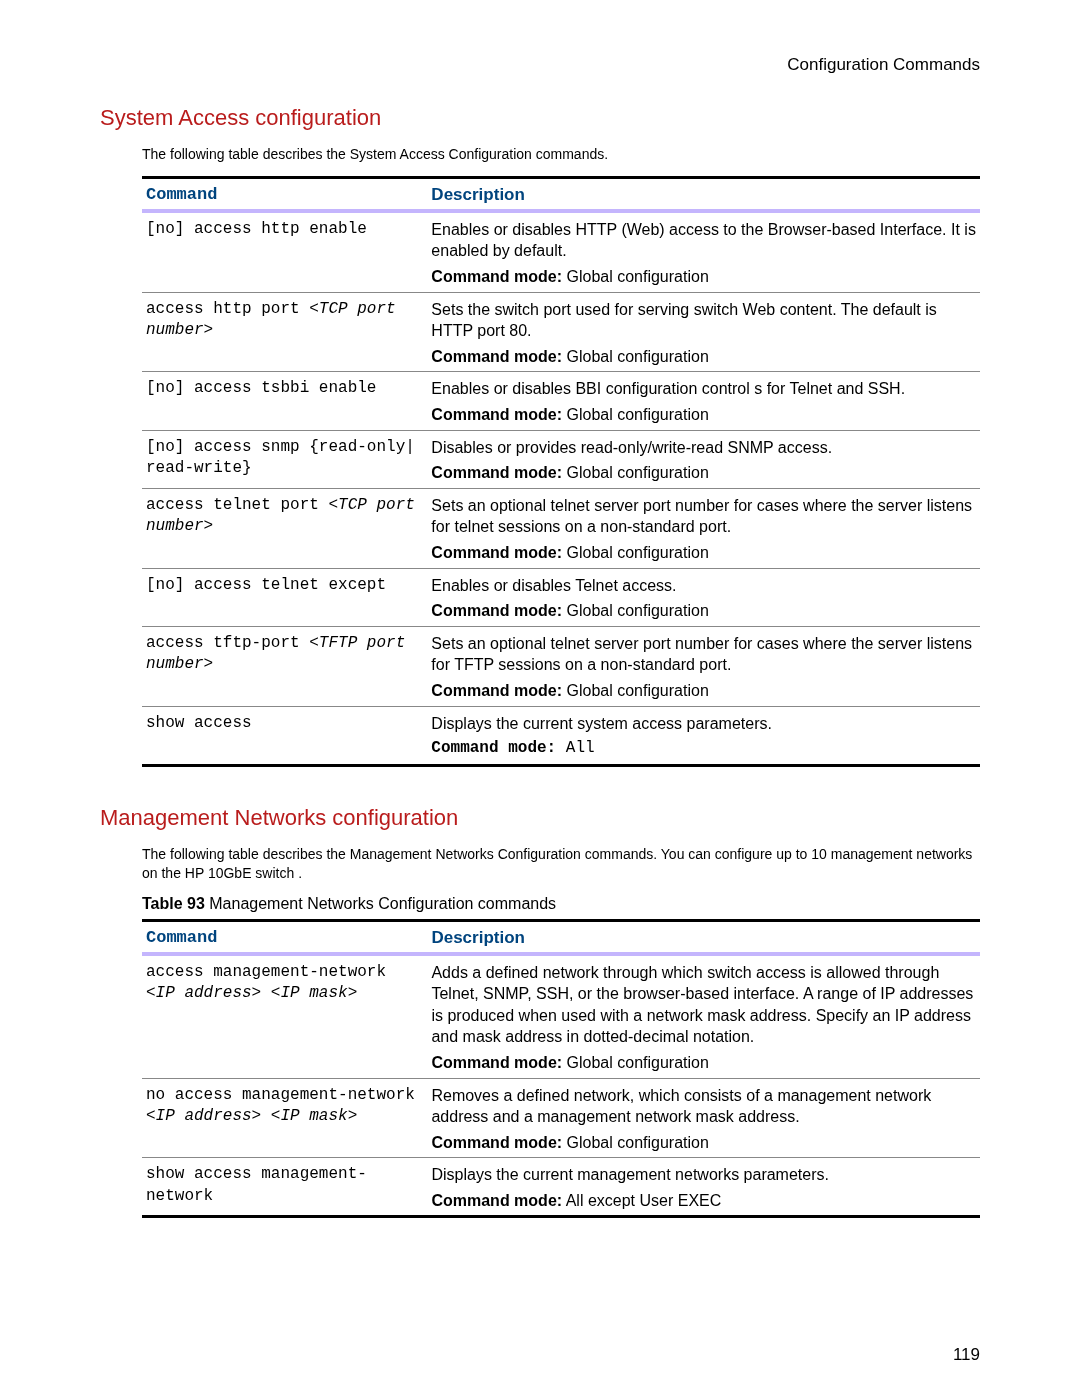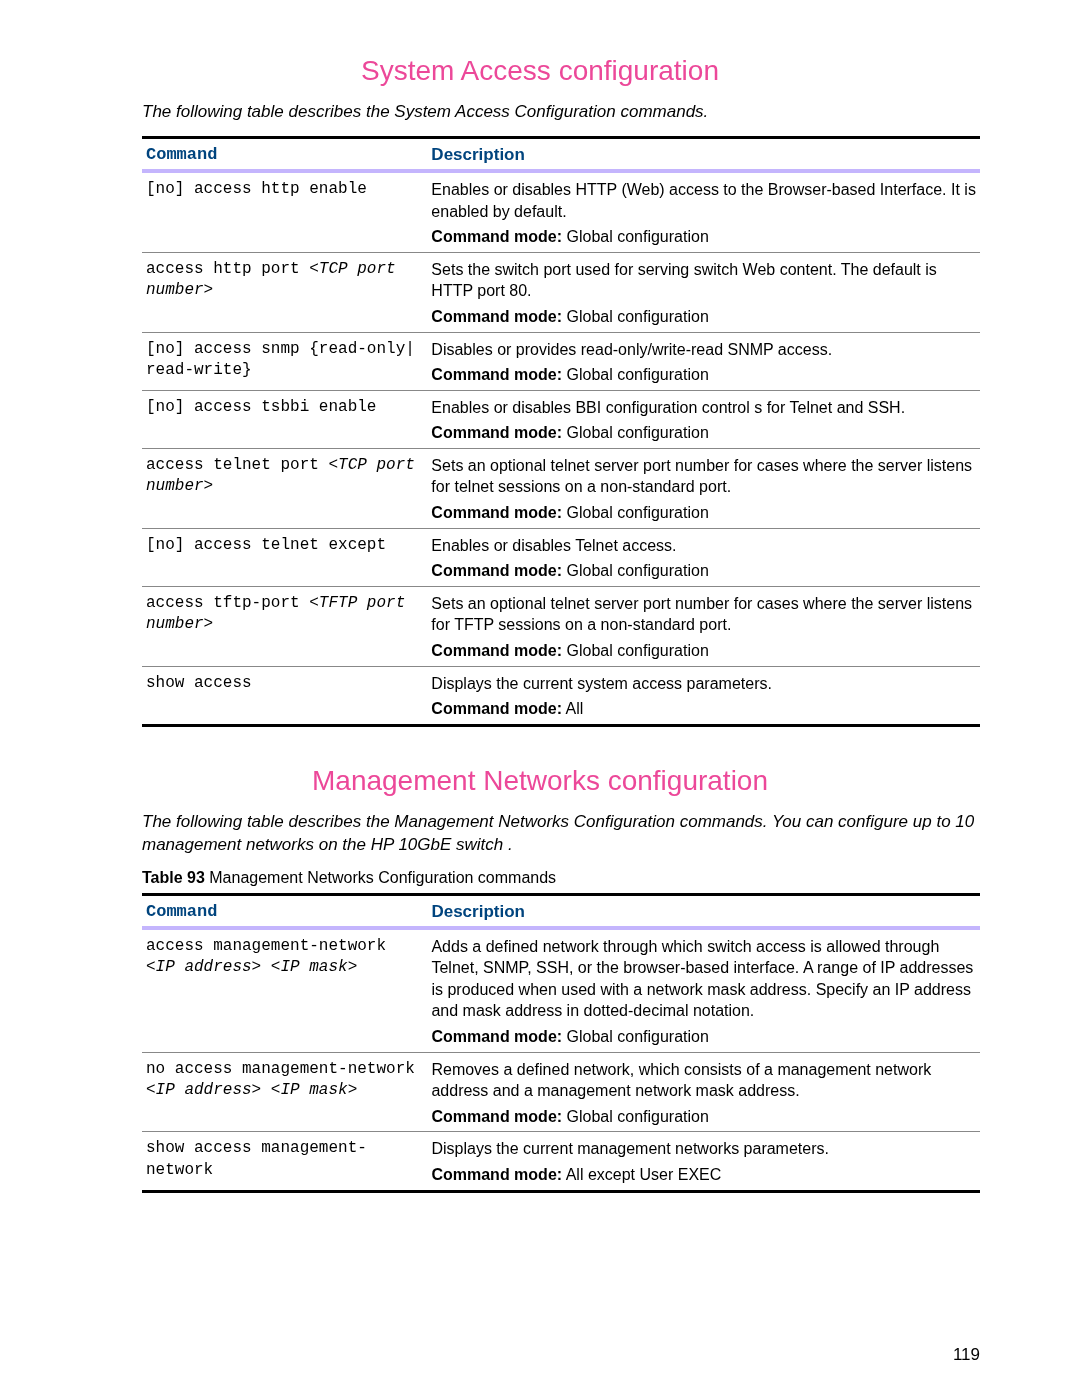--- a/index.html
+++ b/index.html
@@ -16,31 +16,29 @@
     box-sizing: border-box;
     padding: 55px 100px 40px 100px;
   }
   .header-right {
     text-align: right;
     font-size: 17px;
     color: #000;
     margin-bottom: 30px;
   }
   h1.section-title {
-    color: #ec4899;
+    color: #b91c1c;
     font-weight: normal;
-    font-size: 28px;
+    font-size: 22px;
     margin: 0 0 14px 0;
-    text-align: center;
   }
   .intro {
-    font-size: 17px;
+    font-size: 14px;
     margin: 0 0 12px 42px;
     line-height: 1.35;
-    font-style: italic;
   }
   .table-caption {
     font-size: 16px;
     margin: 0 0 6px 42px;
   }
   .table-caption .tbl-num { font-weight: bold; }
   table.cmd-table {
     width: 838px;
     margin-left: 42px;
     border-collapse: collapse;
@@ -77,20 +75,21 @@
     bottom: 32px;
     font-size: 17px;
   }
   .block2 { margin-top: 38px; }
 </style>
 </head>
 <body>
 
 <div class="page">
 
+  <div class="header-right">Configuration Commands</div>
 
   <h1 class="section-title">System Access configuration</h1>
   <p class="intro">The following table describes the System Access Configuration commands.</p>
   <table class="cmd-table">
     <thead>
       <tr>
         <th class="cmd-col">Command</th>
         <th class="desc-col">Description</th>
       </tr>
     </thead>
@@ -104,34 +103,34 @@
           </td>
         </tr>
         <tr>
           <td class="cmd-col"><span>access http port </span><span class="cmd-italic">&lt;TCP port number&gt;</span></td>
           <td class="desc-col">
             <div>Sets the switch port used for serving switch Web content. The default is HTTP port 80.</div>
             <div style="margin-top: 4px;"><span class="mode-label">Command mode:</span><span> Global configuration</span></div>
           </td>
         </tr>
         <tr>
+          <td class="cmd-col"><span>[no] access tsbbi enable</span></td>
+          <td class="desc-col">
+            <div>Enables or disables BBI configuration control s for Telnet and SSH.</div>
+            <div style="margin-top: 4px;"><span class="mode-label">Command mode:</span><span> Global configuration</span></div>
+          </td>
+        </tr>
+        <tr>
           <td class="cmd-col"><span>[no] access snmp {read-only| read-write}</span></td>
           <td class="desc-col">
             <div>Disables or provides read-only/write-read SNMP access.</div>
             <div style="margin-top: 4px;"><span class="mode-label">Command mode:</span><span> Global configuration</span></div>
           </td>
         </tr>
         <tr>
-          <td class="cmd-col"><span>[no] access tsbbi enable</span></td>
-          <td class="desc-col">
-            <div>Enables or disables BBI configuration control s for Telnet and SSH.</div>
-            <div style="margin-top: 4px;"><span class="mode-label">Command mode:</span><span> Global configuration</span></div>
-          </td>
-        </tr>
-        <tr>
           <td class="cmd-col"><span>access telnet port </span><span class="cmd-italic">&lt;TCP port number&gt;</span></td>
           <td class="desc-col">
             <div>Sets an optional telnet server port number for cases where the server listens for telnet sessions on a non-standard port.</div>
             <div style="margin-top: 4px;"><span class="mode-label">Command mode:</span><span> Global configuration</span></div>
           </td>
         </tr>
         <tr>
           <td class="cmd-col"><span>[no] access telnet except</span></td>
           <td class="desc-col">
             <div>Enables or disables Telnet access.</div>
@@ -142,21 +141,21 @@
           <td class="cmd-col"><span>access tftp-port </span><span class="cmd-italic">&lt;TFTP port number&gt;</span></td>
           <td class="desc-col">
             <div>Sets an optional telnet server port number for cases where the server listens for TFTP sessions on a non-standard port.</div>
             <div style="margin-top: 4px;"><span class="mode-label">Command mode:</span><span> Global configuration</span></div>
           </td>
         </tr>
         <tr>
           <td class="cmd-col"><span>show access</span></td>
           <td class="desc-col">
             <div>Displays the current system access parameters.</div>
-            <div style="margin-top: 4px;"><span class="mode-label">Command mode:</span><span> All</span></div>
+            <div style="margin-top: 4px; font-family: Liberation Mono, monospace;"><span class="mode-label">Command mode:</span><span> All</span></div>
           </td>
         </tr>
       </tbody>
   </table>
 
   <div class="block2">
     <h1 class="section-title">Management Networks configuration</h1>
     <p class="intro">The following table describes the Management Networks Configuration commands. You can configure up to 10 management networks on the HP 10GbE switch .</p>
     <p class="table-caption">
       <span class="tbl-num">Table 93</span><span> Management Networks Configuration commands</span>

